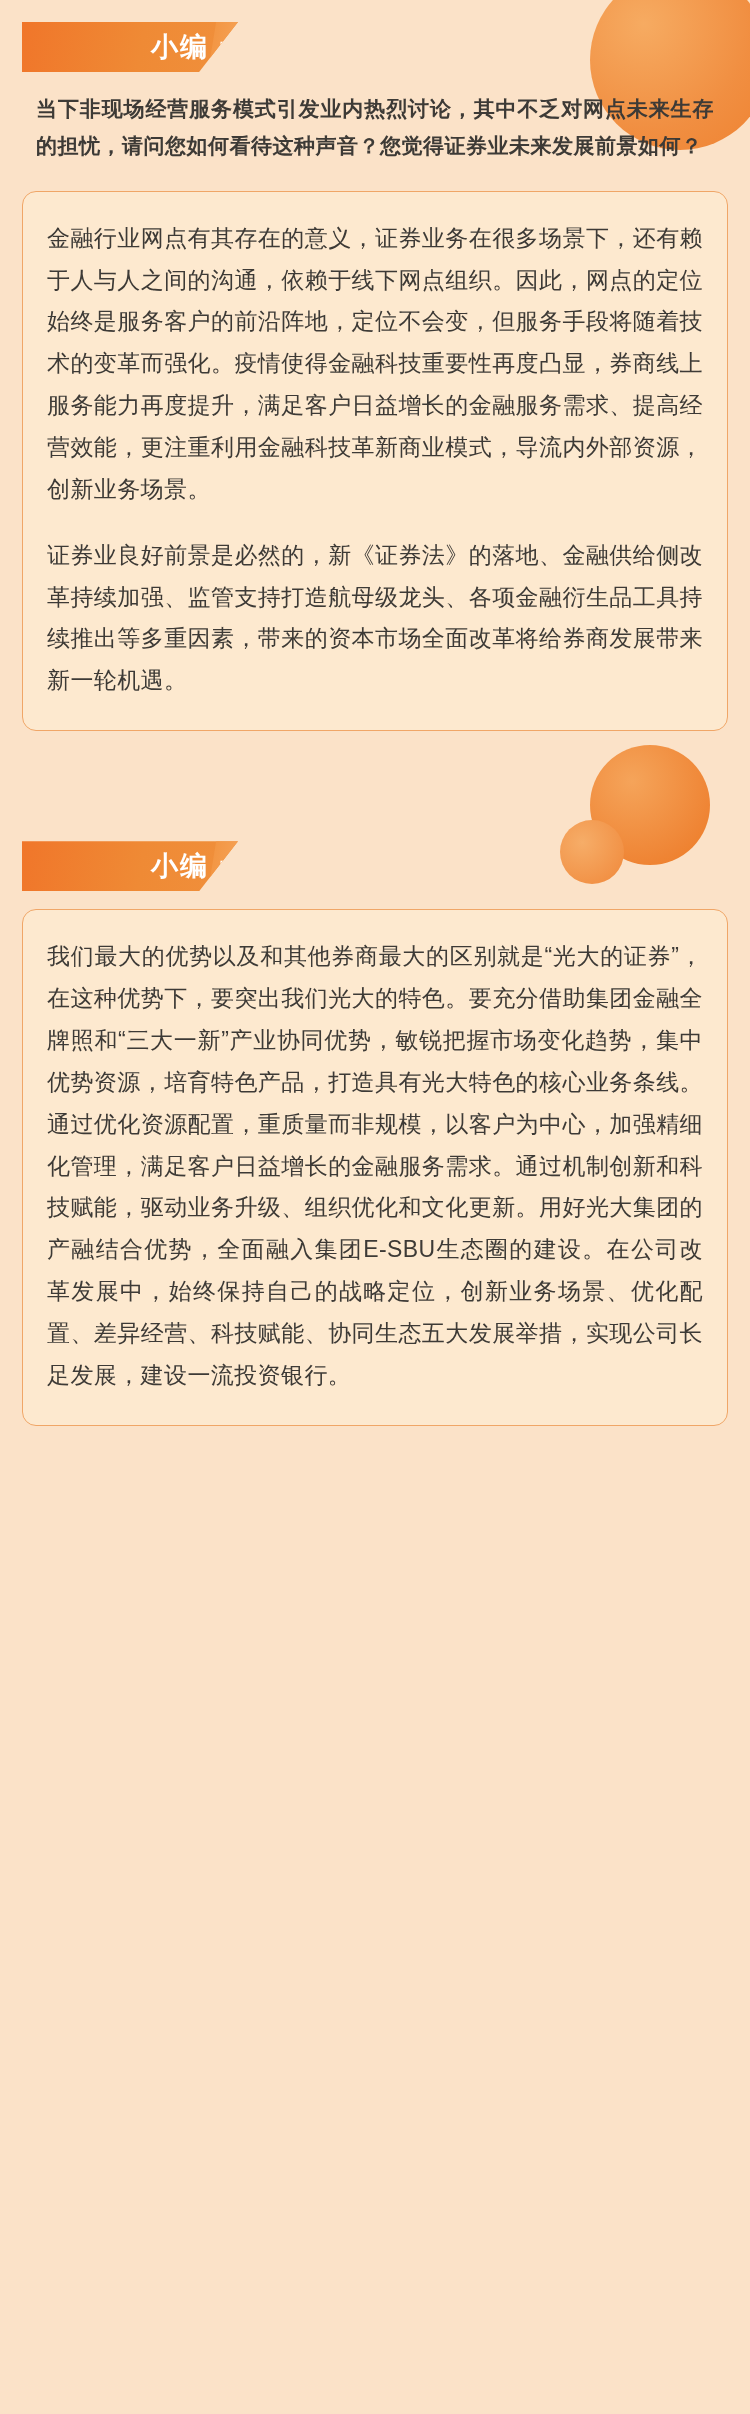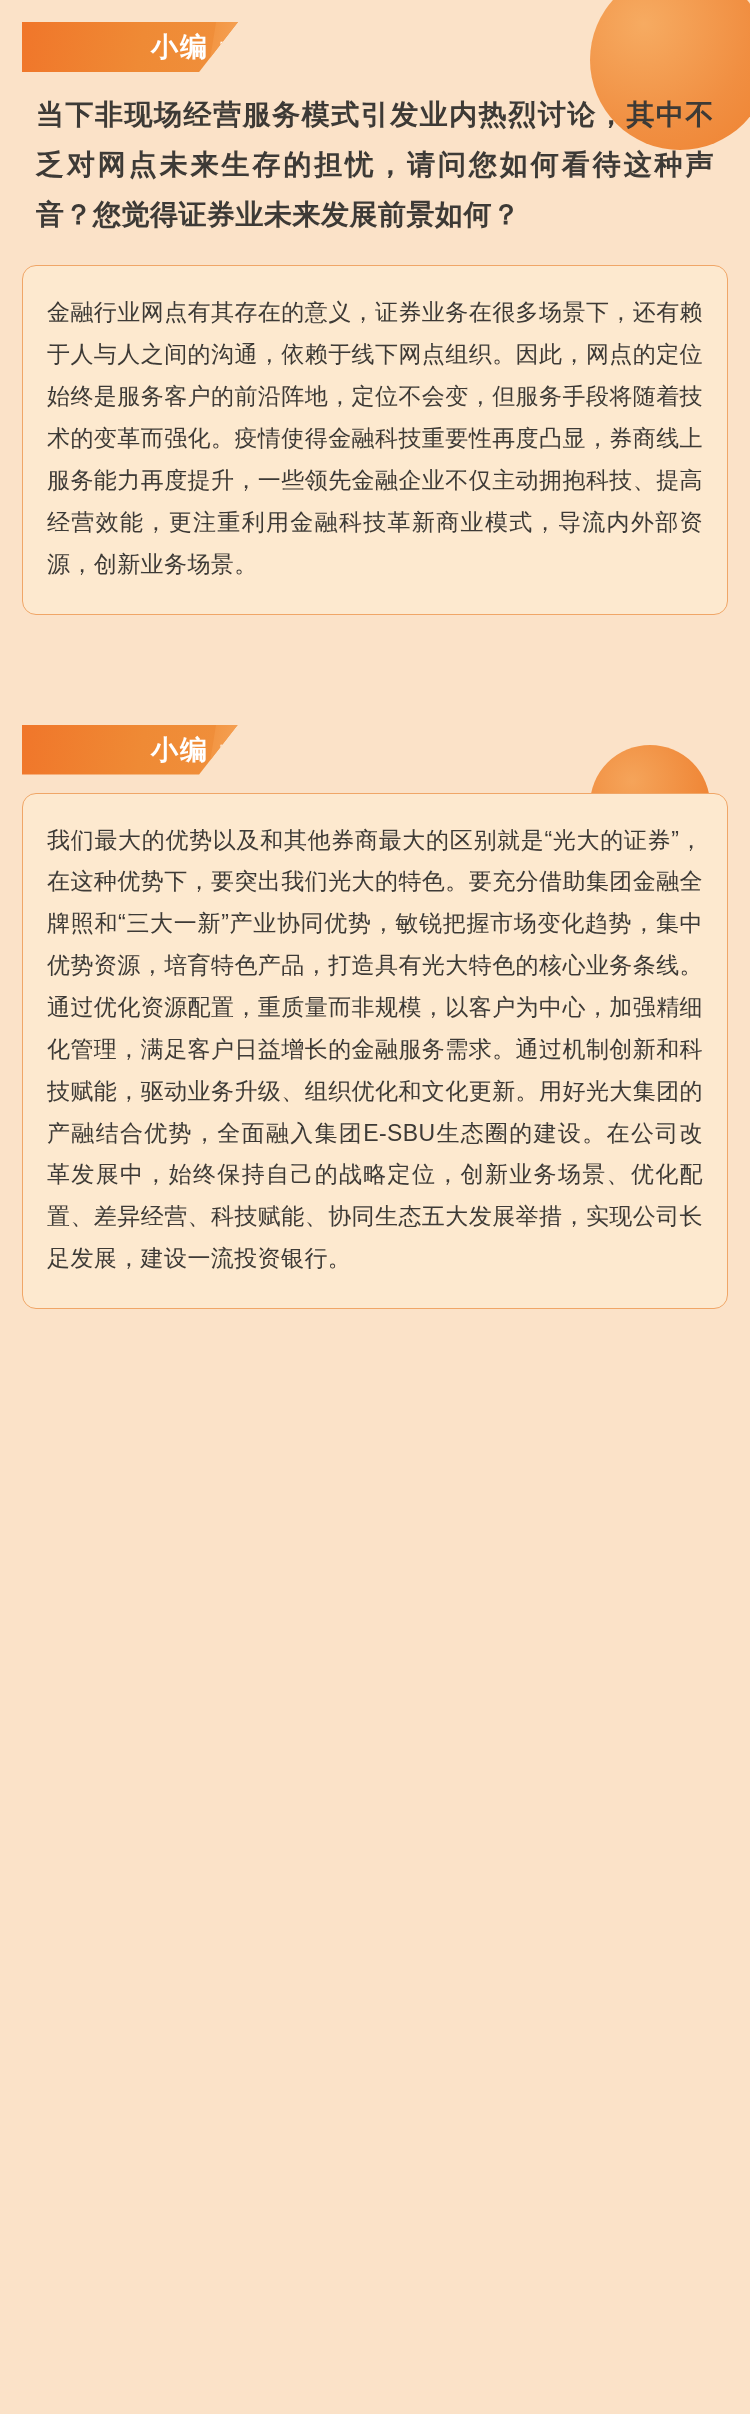--- a/index.html
+++ b/index.html
@@ -83,21 +83,21 @@
     font-weight: bold;
     letter-spacing: 2px;
     padding-left: 30px;
     line-height: 50px;
     white-space: nowrap;
   }
 
   
   .question {
     color: #3d3a36;
-    font-size: 28px;
+    font-size: 21px;
     line-height: 1.78;
     font-weight: bold;
     letter-spacing: 0.5px;
     padding: 0 14px 0 14px;
     margin-bottom: 26px;
     text-align: justify;
   }
 
   
   .answer-card {
@@ -131,21 +131,22 @@
 
   <div class="ribbon">
     <div class="ribbon-shape">
       <span class="ribbon-label">小编：</span>
     </div>
   </div>
 
   <div class="question">当下非现场经营服务模式引发业内热烈讨论，其中不乏对网点未来生存的担忧，请问您如何看待这种声音？您觉得证券业未来发展前景如何？</div>
 
   <div class="answer-card">
-    <p class="answer-p">金融行业网点有其存在的意义，证券业务在很多场景下，还有赖于人与人之间的沟通，依赖于线下网点组织。因此，网点的定位始终是服务客户的前沿阵地，定位不会变，但服务手段将随着技术的变革而强化。疫情使得金融科技重要性再度凸显，券商线上服务能力再度提升，一些领先金融企业不仅主动拥抱科技、提高经营效能，更注重利用金融科技革新商业模式，导流内外部资源，创新业务场景。</p>
+    <p class="answer-p">金融行业网点有其存在的意义，证券业务在很多场景下，还有赖于人与人之间的沟通，依赖于线下网点组织。因此，网点的定位始终是服务客户的前沿阵地，定位不会变，但服务手段将随着技术的变革而强化。疫情使得金融科技重要性再度凸显，券商线上服务能力再度提升，满足客户日益增长的金融服务需求、提高经营效能，更注重利用金融科技革新商业模式，导流内外部资源，创新业务场景。</p>
+    <p class="answer-p">证券业良好前景是必然的，新《证券法》的落地、金融供给侧改革持续加强、监管支持打造航母级龙头、各项金融衍生品工具持续推出等多重因素，带来的资本市场全面改革将给券商发展带来新一轮机遇。</p>
   </div>
 
   <div class="spacer-lg"></div>
 
   <div class="ribbon">
     <div class="ribbon-shape">
       <span class="ribbon-label">小编：</span>
     </div>
   </div>
 

